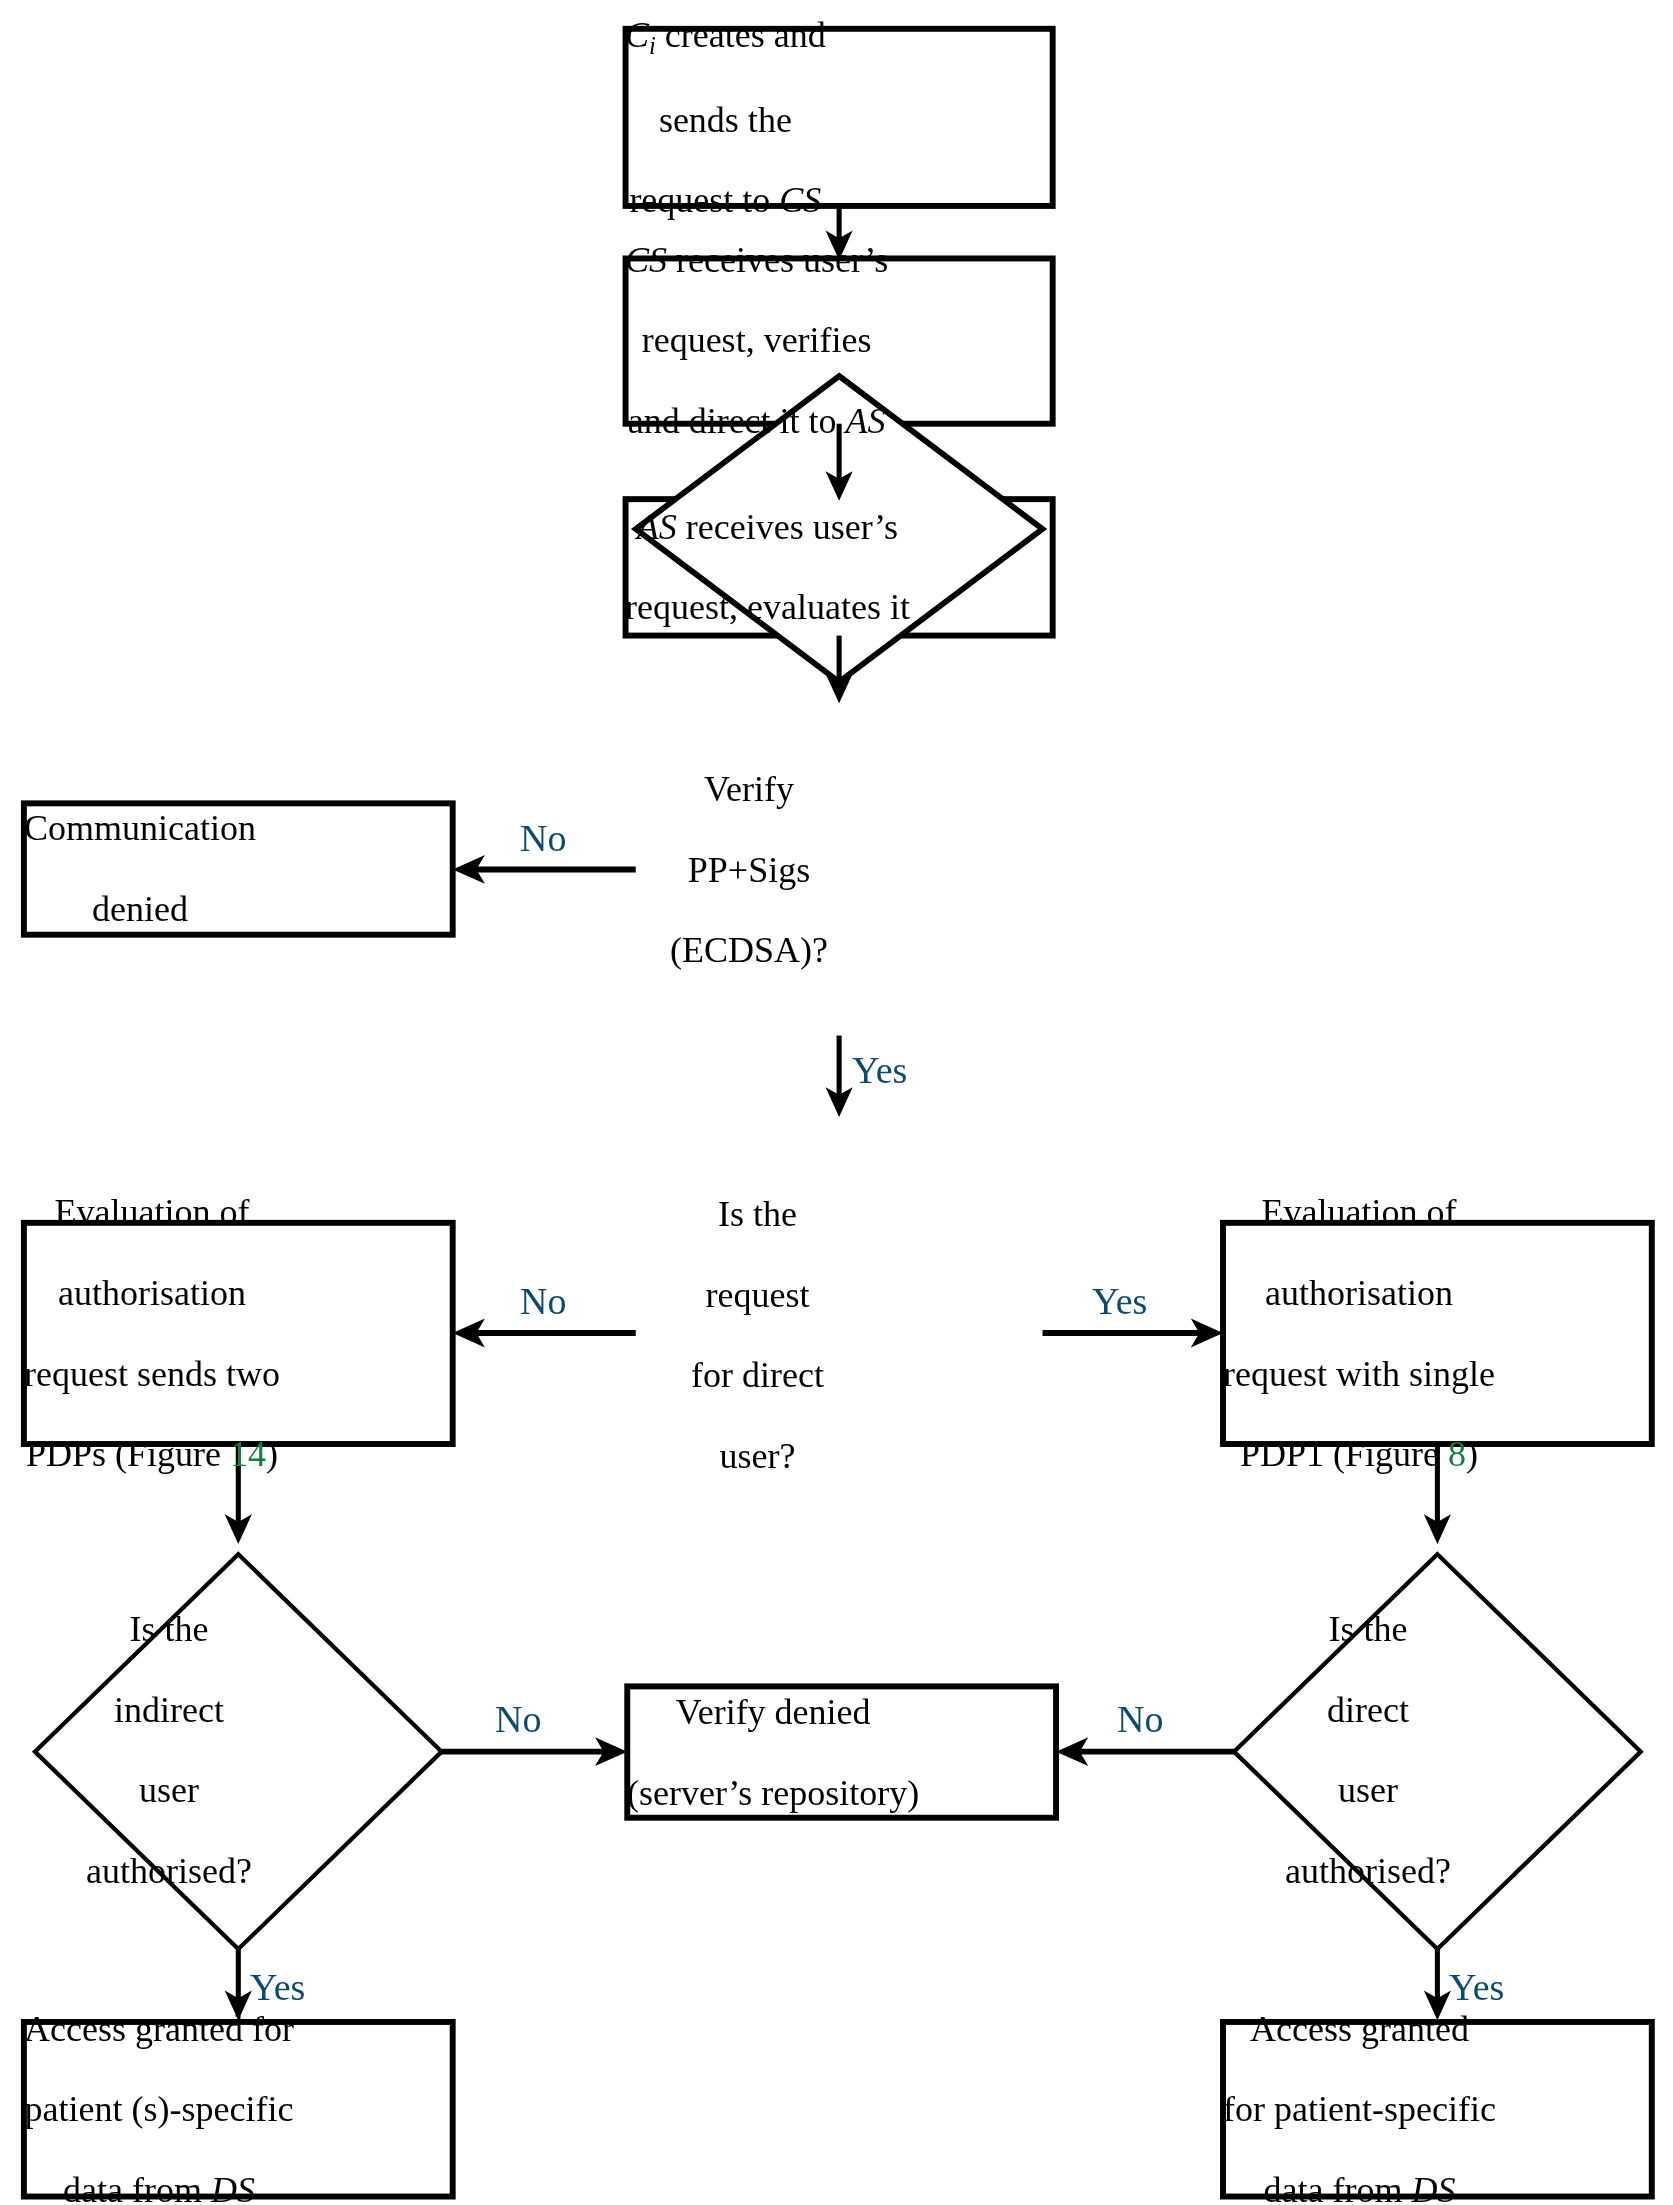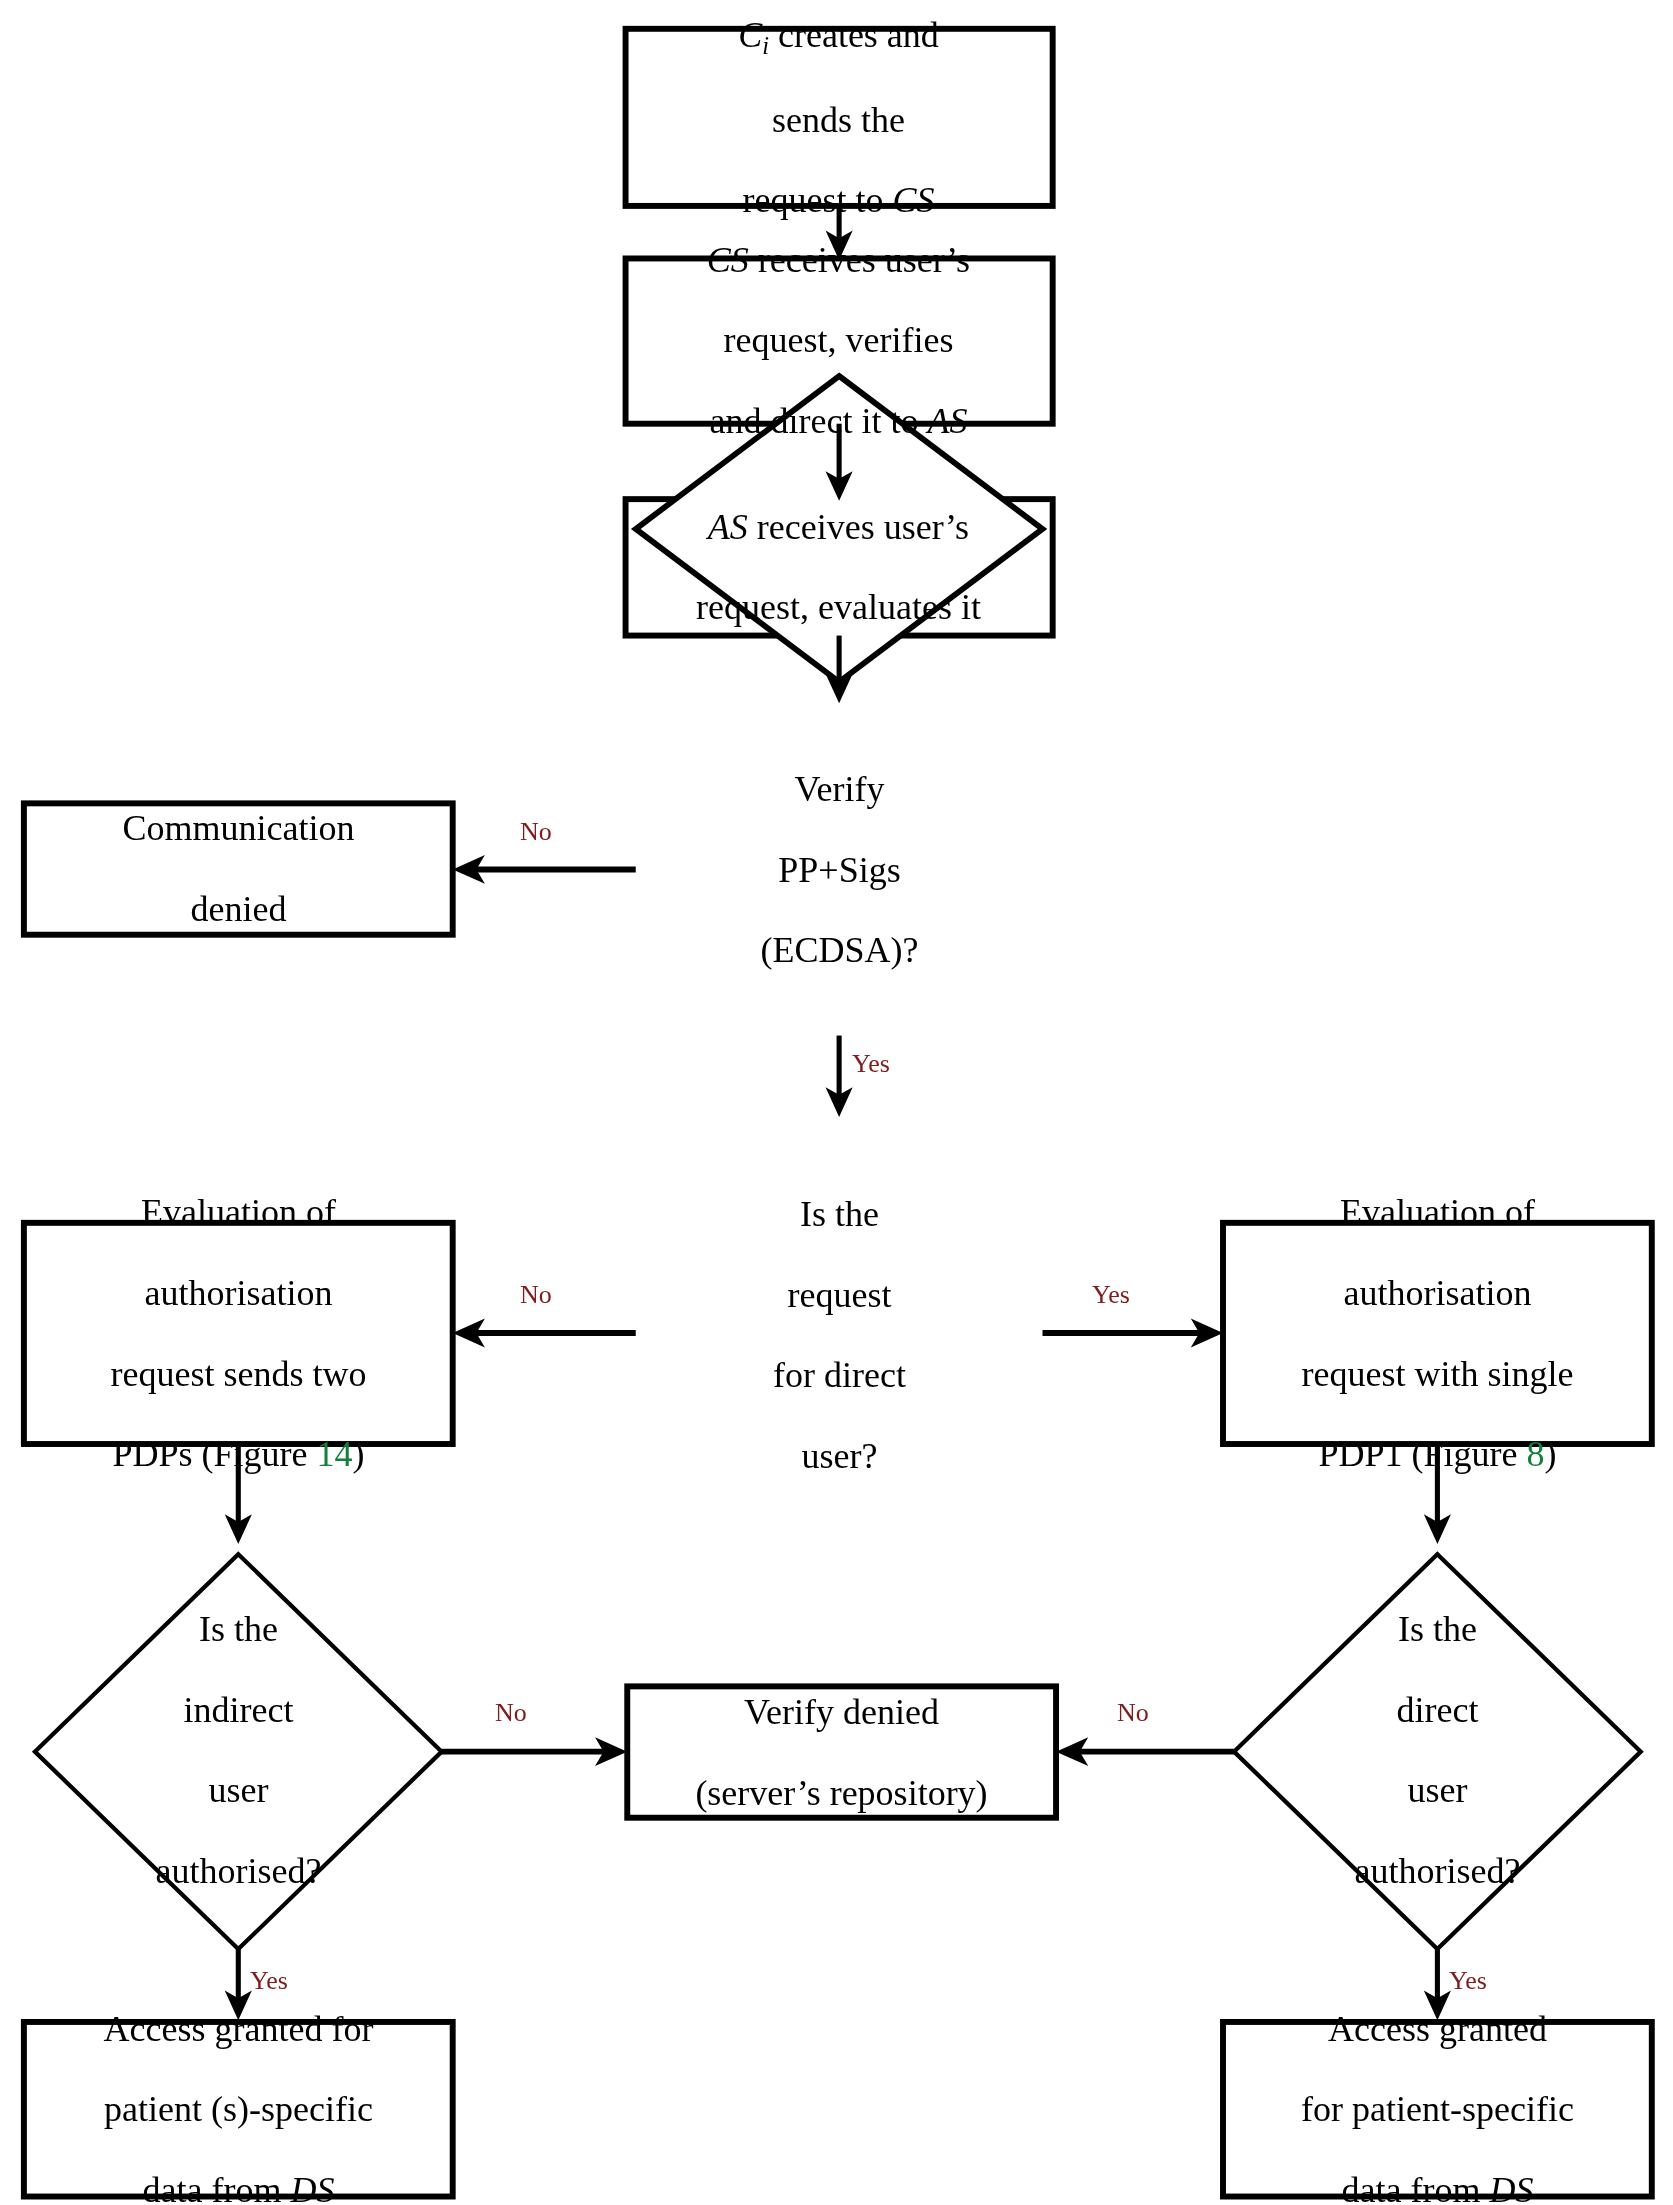--- a/index.html
+++ b/index.html
@@ -22,34 +22,34 @@
     position: absolute;
     left: 0;
     top: 0;
     width: 1674px;
     height: 2205px;
   }
   .node-text {
     position: absolute;
     display: flex;
     align-items: center;
-    justify-content: center;
+    justify-content: flex-start;
     text-align: center;
     line-height: 1.12;
     font-size: 36px;
     font-family: "Liberation Serif", "DejaVu Serif", serif;
     color: #000000;
     white-space: pre-line;
     pointer-events: none;
   }
   .edge-label {
     position: absolute;
-    font-size: 26px;
+    font-size: 38px;
     font-family: "Liberation Serif", "DejaVu Serif", serif;
-    color: #7f1d1d;
+    color: #0c4a6e;
     white-space: nowrap;
     line-height: 1;
   }
   .it { font-style: italic; }
   .sub { font-size: 0.68em; vertical-align: -0.3em; font-style: italic; }
   .figref { color: #15803d; }
   .box-shape, .diamond-shape { fill: #ffffff; stroke: #000000; }
   .connector { stroke: #000000; fill: none; }
   .arrowhead { fill: #000000; stroke: none; }
 </style>

